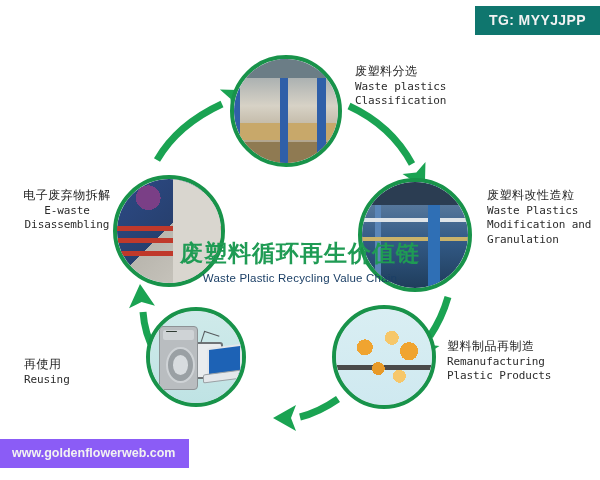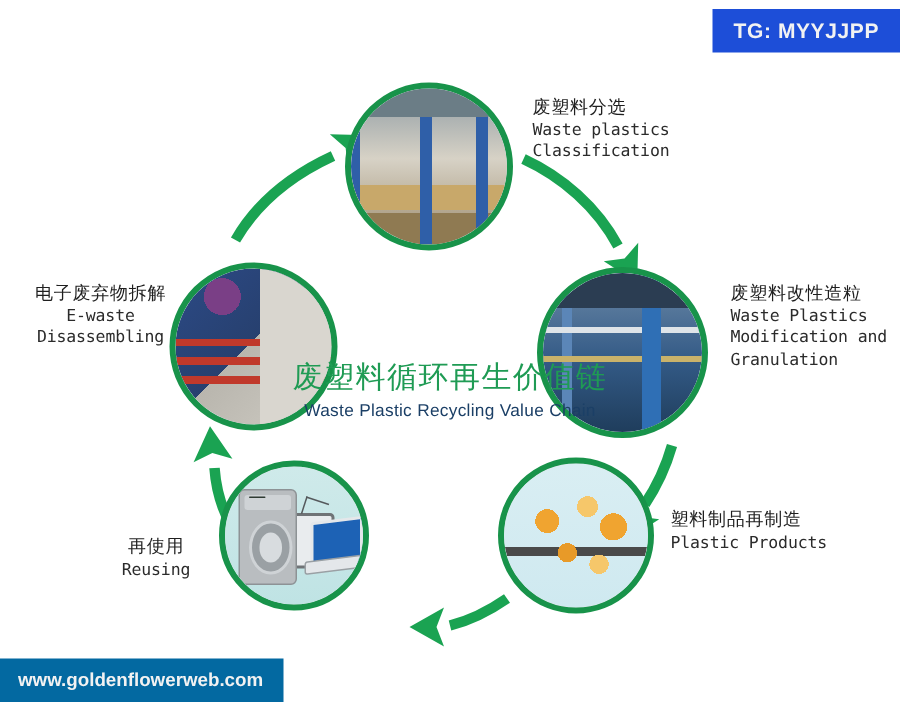--- a/index.html
+++ b/index.html
@@ -6,29 +6,29 @@
   body{
     width:600px;height:480px;overflow:hidden;position:relative;
     background:#ffffff;
     font-family:"Liberation Sans", sans-serif;
   }
   #stage{position:absolute;left:0;top:0;width:600px;height:480px;}
 
   
   .tg-badge{
     position:absolute;right:0;top:6px;
-    background:#1d4ed8;color:#f2f2f2;
+    background:#0f766e;color:#f2f2f2;
     font-size:14px;font-weight:700;letter-spacing:.4px;
     padding:7px 14px 8px 14px;
     font-family:"Liberation Sans", sans-serif;
     line-height:1;
   }
   .wm-badge{
     position:absolute;left:0;bottom:12px;
-    background:#0369a1;color:#f2f2f2;
+    background:#8b5cf6;color:#f2f2f2;
     font-size:12.5px;font-weight:700;
     padding:8px 14px 9px 12px;
     font-family:"Liberation Sans", sans-serif;
     line-height:1;
   }
 
   
   #arrows{position:absolute;left:0;top:0;width:600px;height:480px;}
 
   
@@ -67,31 +67,31 @@
     font-family:"DejaVu Sans Mono", monospace;
     font-size:11px;
     display:block;
     color:#2b2b2b;
     letter-spacing:-0.1px;
   }
 
   #label-sorting{left:355px;top:64px;text-align:left;}
   #label-granulation{left:487px;top:188px;}
   #label-remanufacturing{left:447px;top:339px;text-align:left;}
-  #label-reusing{left:34px;top:357px;width:140px;text-align:center;}
+  #label-reusing{left:24px;top:357px;width:140px;text-align:left;}
   #label-ewaste{left:8px;top:188px;width:118px;text-align:center;}
 
   
   #center-title{
     position:absolute;left:170px;top:238px;width:260px;text-align:center;
   }
   #center-title .t-cn{
     display:block;
     font-family:"DejaVu Sans", sans-serif;
-    font-size:20px;font-weight:400;color:#1f9b54;
+    font-size:23px;font-weight:700;color:#1f9b54;
     letter-spacing:1px;
   }
   #center-title .t-en{
     display:block;margin-top:3px;
     font-family:"Liberation Sans", sans-serif;
     font-size:11.5px;font-weight:400;color:#1b3f66;
     letter-spacing:.2px;
   }
 
   
@@ -231,20 +231,21 @@
 
   <div class="label" id="label-granulation">
     <span class="cn">废塑料改性造粒</span>
     <span class="en">Waste Plastics</span>
     <span class="en">Modification and</span>
     <span class="en">Granulation</span>
   </div>
 
   <div class="label" id="label-remanufacturing">
     <span class="cn">塑料制品再制造</span>
+    <span class="en">Remanufacturing</span>
     <span class="en">Plastic Products</span>
   </div>
 
   <div class="label" id="label-reusing">
     <span class="cn">再使用</span>
     <span class="en">Reusing</span>
   </div>
 
   <div class="label" id="label-ewaste">
     <span class="cn">电子废弃物拆解</span>

